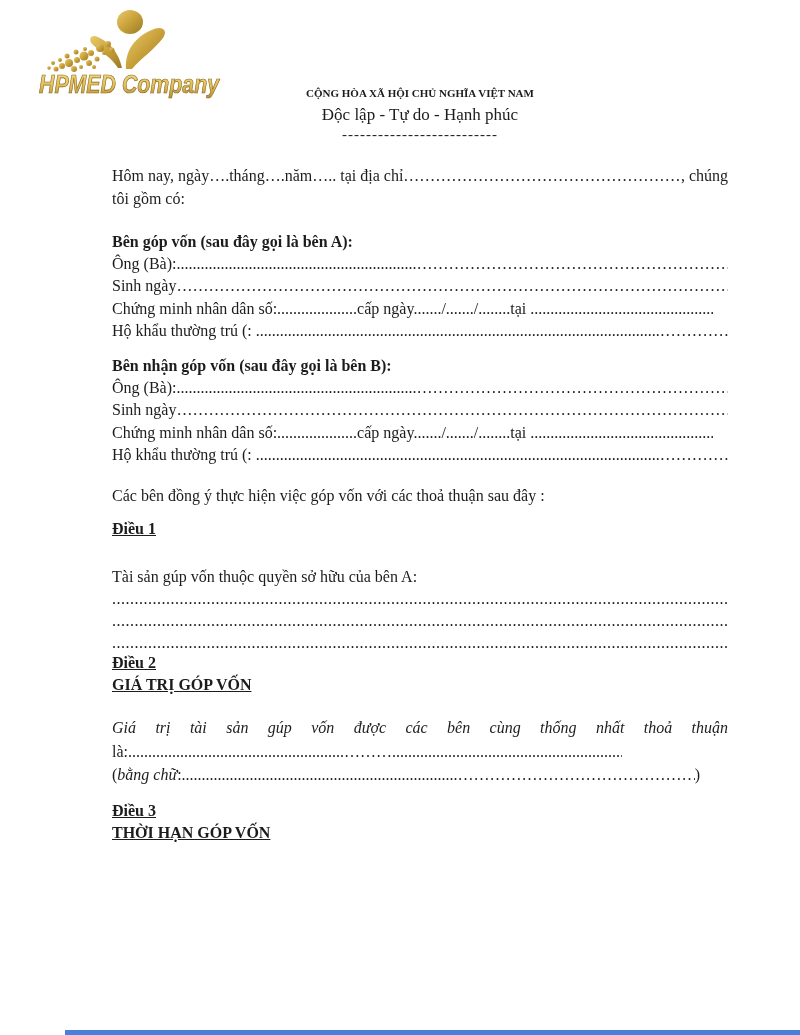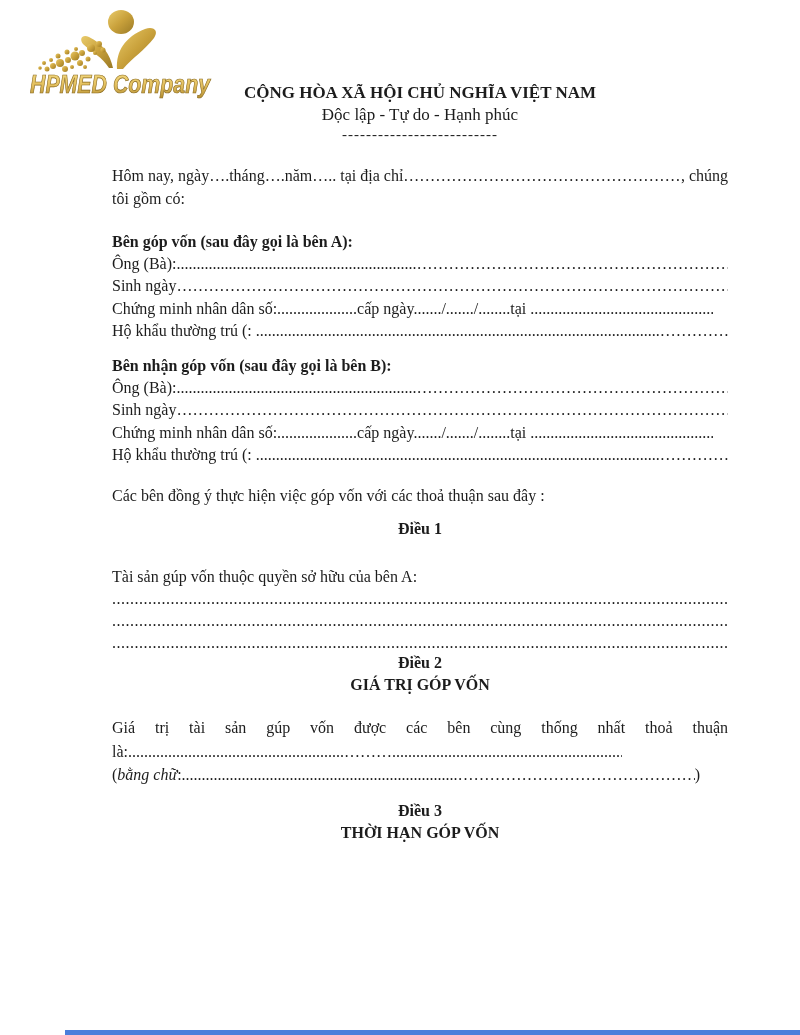--- a/index.html
+++ b/index.html
@@ -1,44 +1,44 @@
 <!DOCTYPE html>
 <html><head>
 <meta charset="utf-8">
 <style>
   html,body{margin:0;padding:0;}
   body{
     width:800px;height:1035px;position:relative;background:#ffffff;
     font-family:"Liberation Serif", serif;color:#1c1c1c;overflow:hidden;
   }
   
-  .logo{position:absolute;top:6px;left:20px;width:195px;height:95px;text-align:center;}
+  .logo{position:absolute;top:6px;left:29px;width:195px;height:95px;text-align:center;}
   
   .doc{position:absolute;left:112px;top:0;width:616px;font-size:16px;}
   .center{text-align:center;}
-  .nat-h1{padding-top:82px;font-weight:bold;font-size:17px;line-height:22px;}
+  .nat-h1{padding-top:82px;font-weight:bold;font-size:11px;line-height:22px;}
   .motto{font-size:17px;line-height:22px;}
   .divider{font-size:15px;line-height:16px;letter-spacing:1px;color:#222;}
   .doc-title{margin-top:28px;font-weight:bold;font-size:17.5px;line-height:22px;}
   .para{line-height:23px;}
   .intro{margin-top:22px;}
   .fillrow{display:flex;line-height:23px;}
   .fill{flex:1 1 auto;overflow:hidden;white-space:nowrap;}
   .sect-head{margin-top:21px;font-weight:bold;line-height:22px;}
   .sect-head.b{margin-top:13px;}
   .line{white-space:nowrap;overflow:hidden;line-height:22.3px;}
   .line-id{width:601px;}
   .agreement{margin-top:18px;line-height:23px;}
-  .art-head{font-weight:bold;line-height:22px;text-align:center;}
+  .art-head{font-weight:bold;line-height:22px;text-decoration:underline;}
   .art1-head{margin-top:11px;}
   .art1-body{margin-top:25px;line-height:23px;}
   .blank{white-space:nowrap;overflow:hidden;line-height:22px;letter-spacing:0.5px;}
   .art2-head{margin-top:-2px;}
   .art2-body{margin-top:20px;}
-  .justified{line-height:23.2px;text-align:justify;text-align-last:justify;}
+  .justified{line-height:23.2px;text-align:justify;text-align-last:justify;font-style:italic;}
   .value-row{width:510px;line-height:23.2px;}
   .words-row{width:588px;line-height:23.2px;}
   .it{font-style:italic;}
   .art3-head{margin-top:14px;}
   
   .bottom-bar{position:absolute;left:65px;right:0;bottom:0;height:5px;}
 </style>
 </head>
 <body>
 

